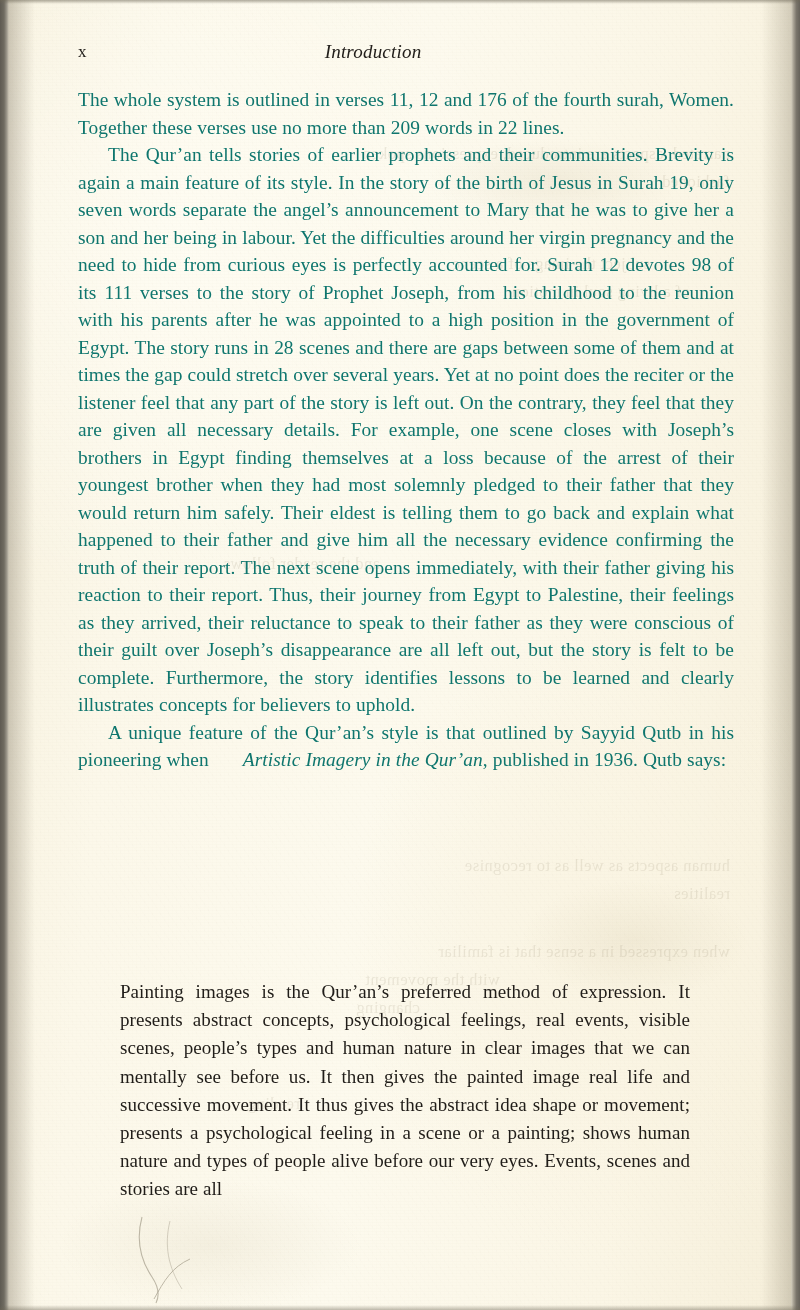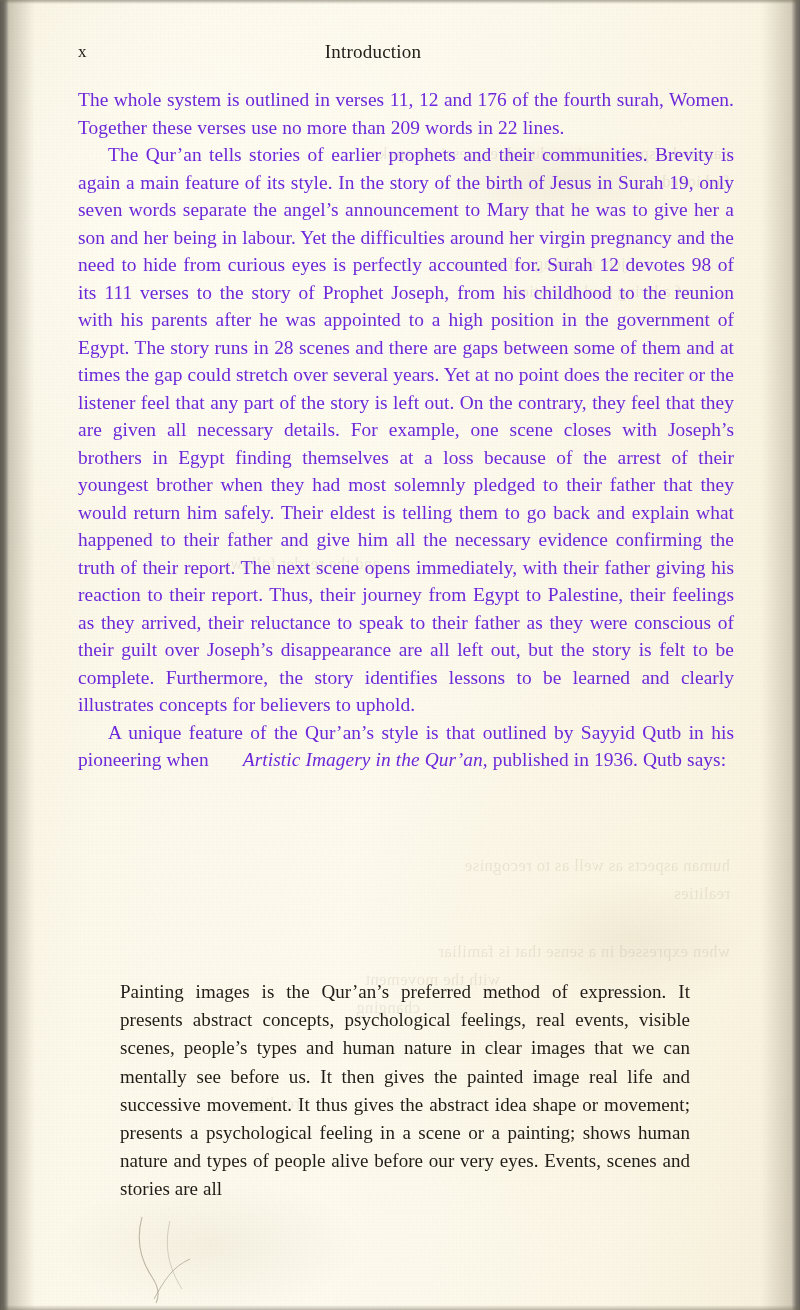--- a/index.html
+++ b/index.html
@@ -113,32 +113,33 @@
     position: absolute;
     left: 0;
     top: 0;
     font-size: 17px;
     letter-spacing: 0.3px;
   }
   .head-title {
     position: absolute;
     left: 0; right: 0; top: -1px;
     text-align: center;
+    font-style: italic;
     font-size: 19px;
     letter-spacing: 0.2px;
     
     padding-right: 64px;
   }
 
   .body-block {
     position: absolute;
     left: 78px;
     top: 86px;
     width: 656px;
-    color: #6d28d9;
+    color: #0f766e;
     font-size: 19.4px;
     line-height: 27.5px;
     text-align: justify;
     text-justify: inter-word;
     letter-spacing: 0.05px;
     word-spacing: 0.2px;
   }
   .body-block p {
     margin: 0;
   }

